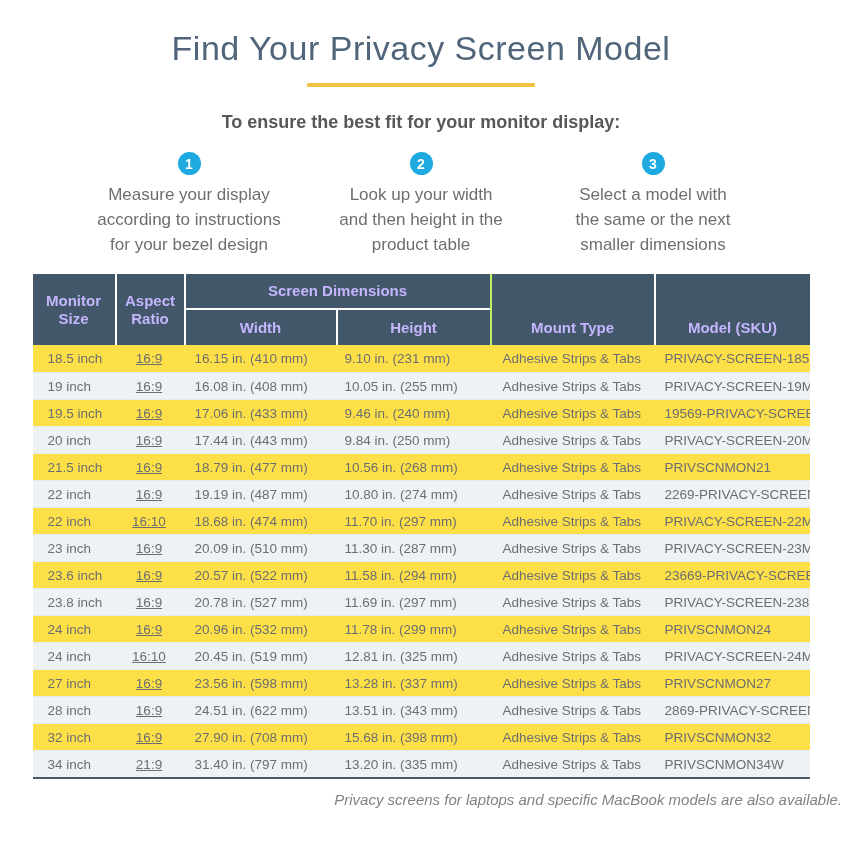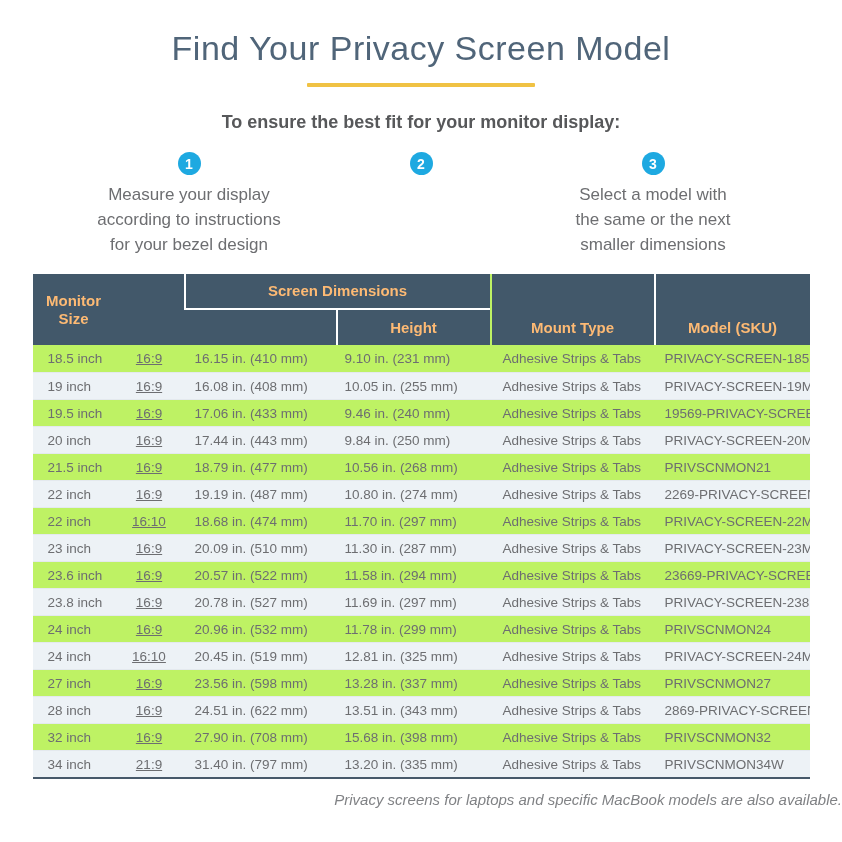--- a/index.html
+++ b/index.html
@@ -76,41 +76,41 @@
   .table-wrap{
     width:777px;
     margin:17px auto 0;
     border-bottom:2px solid #47596a;
   }
   .thead{
     display:grid;
     grid-template-columns:82px 69px 152px 154px 164px 156px;
     grid-template-rows:36px 35px;
     background:var(--header-bg);
-    color:#fdba74;
+    color:#c4b5fd;
     font-weight:bold;
     font-size:15px;
   }
   .th{display:flex;align-items:center;justify-content:center;text-align:center;white-space:pre-line;line-height:18px;}
   .th-monitor{grid-column:1;grid-row:1/3;}
   .th-aspect{grid-column:2;grid-row:1/3;border-left:2px solid #fff;}
   .th-screendim{grid-column:3/5;grid-row:1;border-left:2px solid #fff;border-bottom:2px solid #fff;}
   .th-width{grid-column:3;grid-row:2;border-left:2px solid #fff;}
   .th-height{grid-column:4;grid-row:2;border-left:2px solid #fff;}
   .th-mount{grid-column:5;grid-row:1/3;border-left:2px solid #bef264;padding-top:36px;}
   .th-model{grid-column:6;grid-row:1/3;border-left:2px solid #fff;padding-top:36px;}
 
   .trow{
     display:grid;
     grid-template-columns:82px 69px 152px 154px 164px 156px;
     height:27px;
     align-items:center;
     font-size:13.5px;
     color:var(--body-text);
-    background:#bef264;
+    background:#fde047;
     border-top:1px solid #e4e9ee;
   }
   .trow:first-child{border-top:none;}
   .trow:nth-child(even){background:var(--row-alt-bg);}
   .td{white-space:nowrap;overflow:hidden;}
   .td-size{padding-left:15px;}
   .td-aspect{text-align:center;text-decoration:underline;}
   .td-width{padding-left:11px;}
   .td-height{padding-left:9px;}
   .td-mount{padding-left:13px;}
@@ -135,34 +135,40 @@
 
   <div class="steps">
     <div class="step">
       <div class="step-badge">1</div>
       <div class="step-text">Measure your display
 according to instructions
 for your bezel design</div>
     </div>
     <div class="step">
       <div class="step-badge">2</div>
+      <div class="step-text">Look up your width
+and then height in the
+product table</div>
     </div>
     <div class="step">
       <div class="step-badge">3</div>
       <div class="step-text">Select a model with
 the same or the next
 smaller dimensions</div>
     </div>
   </div>
 
   <div class="table-wrap">
     <div class="thead">
       <div class="th th-monitor">Monitor
 Size</div>
+      <div class="th th-aspect">Aspect
+Ratio</div>
       <div class="th th-screendim">Screen Dimensions</div>
+      <div class="th th-width">Width</div>
       <div class="th th-height">Height</div>
       <div class="th th-mount">Mount Type</div>
       <div class="th th-model">Model (SKU)</div>
     </div>
     <div id="table-body">
     <div class="trow">
       <div class="td td-size">18.5 inch</div>
       <div class="td td-aspect">16:9</div>
       <div class="td td-width">16.15 in. (410 mm)</div>
       <div class="td td-height">9.10 in. (231 mm)</div>

